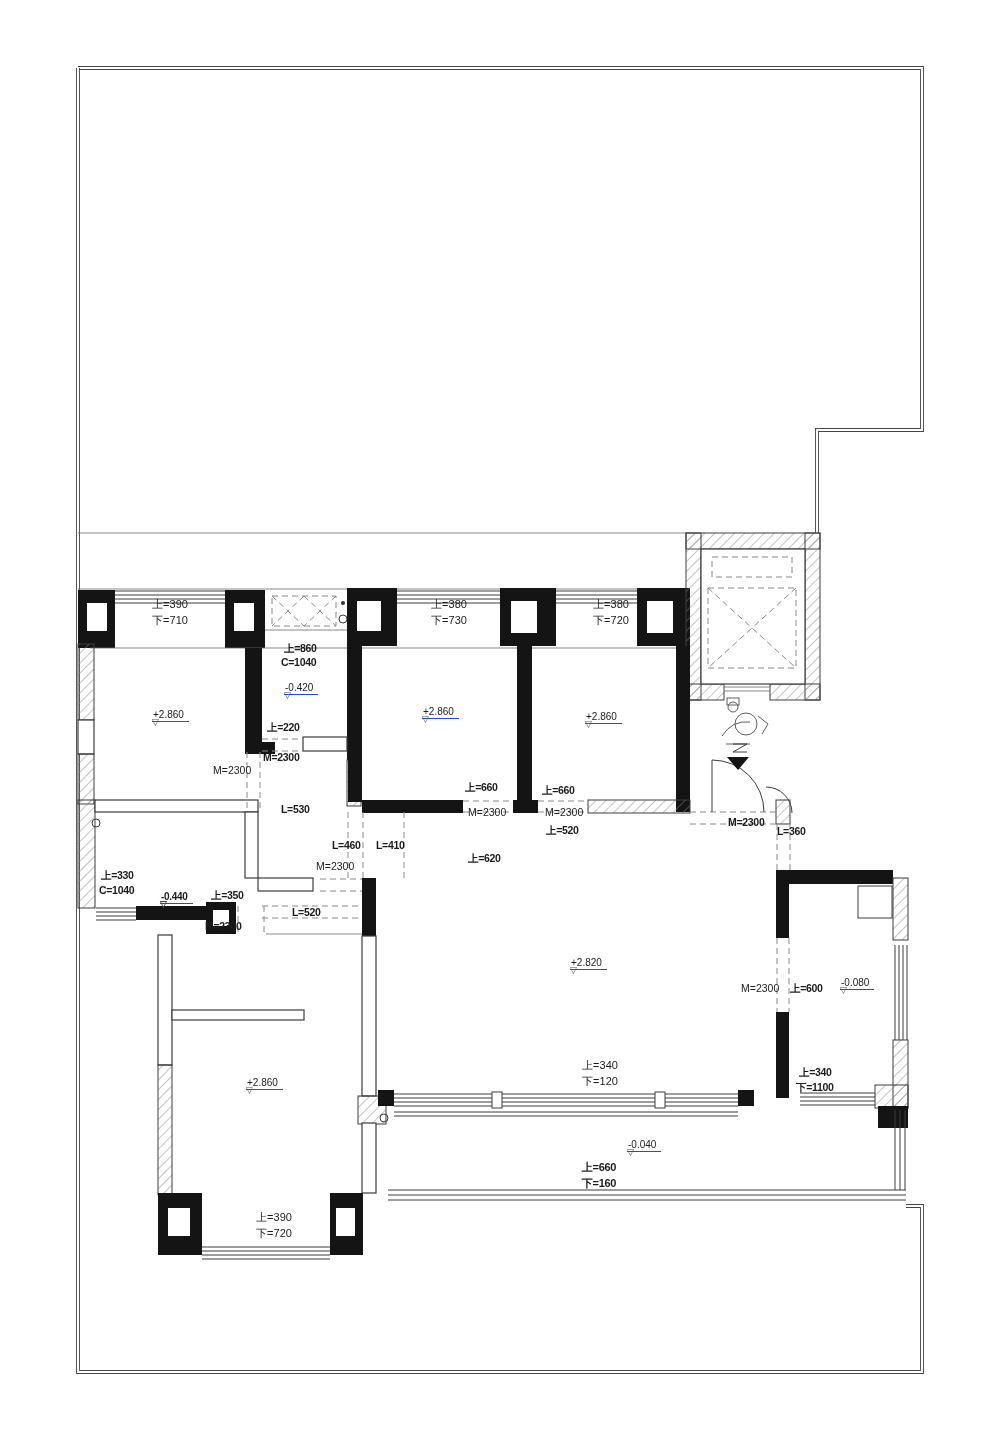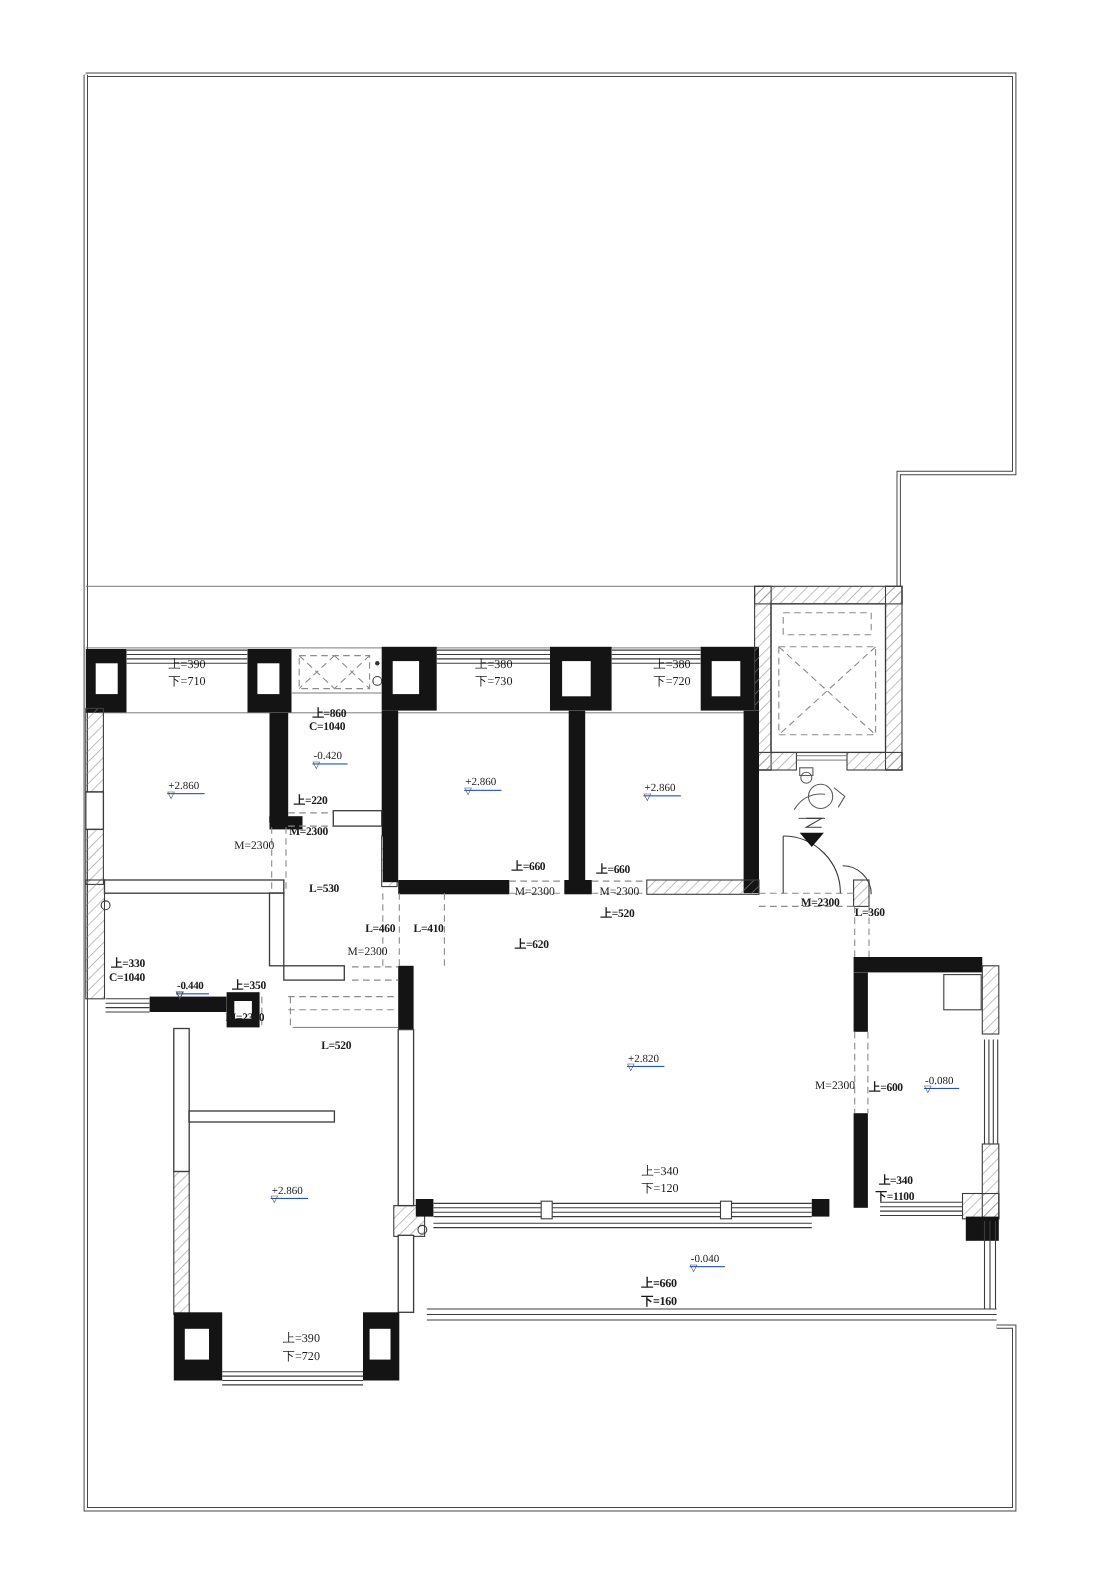--- a/index.html
+++ b/index.html
@@ -1,20 +1,20 @@
 <!DOCTYPE html>
 <html style="--wall: #141414; --line: #3c3c3c; --dash: #8a8a8a; --text: #1b1b1b; --bg: #ffffff;"><head>
 <meta charset="utf-8">
 <style>
   :root{
     --wall:#141414; --line:#3c3c3c; --thin:#555; --dash:#8a8a8a; --text:#1b1b1b; --bg:#ffffff;
   }
   html,body{margin:0;padding:0;background:var(--bg);}
   .plan{position:relative;width:1000px;height:1440px;background:var(--bg);overflow:hidden;
-        font-family:Liberation Serif, serif;}
+        font-family:Liberation Sans, sans-serif;}
   .plan svg{position:absolute;left:0;top:0;}
 
   
   .blk{fill:var(--wall);stroke:none;}
   .whitebox{fill:#fff;stroke:none;}
   .outl{fill:#fff;stroke:var(--line);stroke-width:1.2;}
   .hatch{fill:url(#h);stroke:var(--line);stroke-width:1;}
   .ln{stroke:var(--line);stroke-width:1;fill:none;}
   .lnthin{stroke:#6a6a6a;stroke-width:0.8;fill:none;}
   .dsh{stroke:var(--dash);stroke-width:1;fill:none;stroke-dasharray:6 4;}
@@ -288,21 +288,21 @@
 <div class="dlab b" style="left:281px;top:803px;">L=530</div>
 <div class="dlab b" style="left:465px;top:781px;">上=660</div>
 <div class="dlab" style="left:468px;top:806px;">M=2300</div>
 <div class="dlab b" style="left:468px;top:824px;margin-top:28px;">上=620</div>
 <div class="dlab b" style="left:542px;top:784px;">上=660</div>
 <div class="dlab" style="left:545px;top:806px;">M=2300</div>
 <div class="dlab b" style="left:546px;top:824px;">上=520</div>
 <div class="dlab b" style="left:332px;top:839px;">L=460</div>
 <div class="dlab b" style="left:376px;top:839px;">L=410</div>
 <div class="dlab" style="left:316px;top:860px;">M=2300</div>
-<div class="dlab b" style="left:292px;top:906px;margin-top:40px;">L=520</div>
+<div class="dlab b" style="left:292px;top:906px;">L=520</div>
 <div class="dlab b" style="left:101px;top:869px;">上=330</div>
 <div class="dlab b" style="left:99px;top:884px;">C=1040</div>
 <div class="dlab b" style="left:211px;top:889px;">上=350</div>
 <div class="dlab b" style="left:205px;top:920px;">M=2300</div>
 <div class="dlab b" style="left:728px;top:816px;">M=2300</div>
 <div class="dlab b" style="left:777px;top:825px;">L=360</div>
 <div class="dlab" style="left:741px;top:982px;">M=2300</div>
 <div class="dlab b" style="left:790px;top:982px;">上=600</div>
 <div class="dlab b" style="left:799px;top:1066px;">上=340</div>
 <div class="dlab b" style="left:796px;top:1081px;">下=1100</div>

